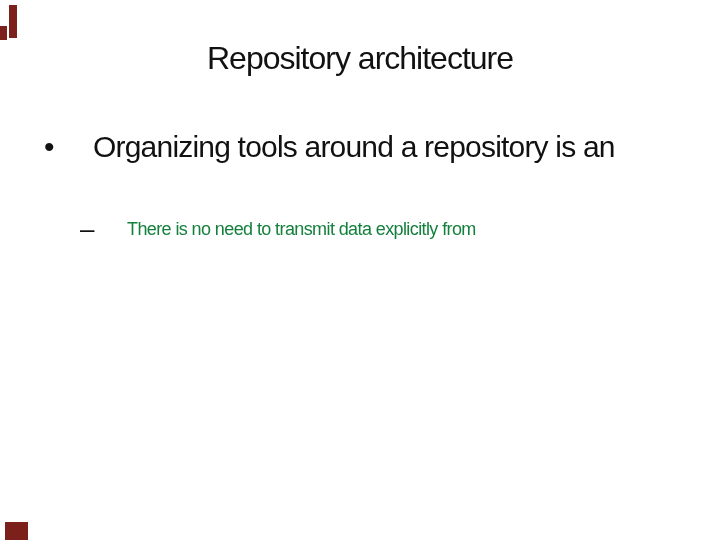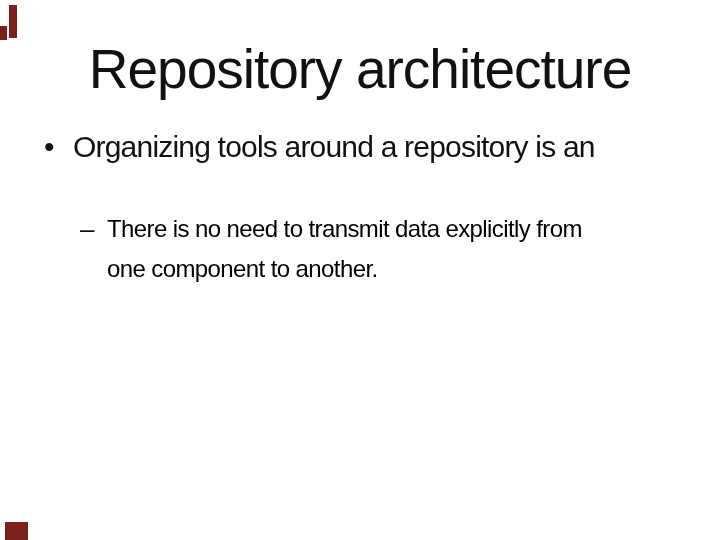--- a/index.html
+++ b/index.html
@@ -24,21 +24,21 @@
   .deco-bar    { left: 9px;  top: 5px;   width: 8px;  height: 33px; }
   .deco-square { left: 0px;  top: 26px;  width: 7px;  height: 14px; }
   .deco-bottom { left: 5px;  top: 522px; width: 23px; height: 18px; }
 
   .slide-title {
     position: absolute;
     top: 42px;
     left: 0;
     width: 720px;
     text-align: center;
-    font-size: 55px;
+    font-size: 32px;
     line-height: 1.0;
     letter-spacing: -1px;
     color: #111111;
     white-space: nowrap;
   }
 
   .bullet-block {
     position: absolute;
     left: 44px;
     top: 128px;
@@ -67,26 +67,26 @@
     display: flex;
     align-items: flex-start;
   }
   .subbullet-marker {
     flex: 0 0 27px;
     font-size: 26px;
     line-height: 40px;
     color: #111111;
   }
   .subbullet-text {
-    font-size: 24px;
+    font-size: 18px;
     line-height: 40px;
     letter-spacing: -0.6px;
-    color: #000000;
+    color: #15803d;
   }
-  .line { white-space: nowrap; }
+  .line { white-space: nowrap; margin-left: 20px; }
 </style>
 </head>
 <body>
 
 <div class="slide">
 
   <div class="deco deco-bar" style="background-color: rgb(123, 32, 27);"></div>
   <div class="deco deco-square" style="background-color: rgb(123, 32, 27);"></div>
   <div class="deco deco-bottom" style="background-color: rgb(123, 32, 27);"></div>
 
@@ -96,17 +96,16 @@
     <span class="bullet-marker">•</span>
     <div class="bullet-text">
       <div class="line">Organizing tools around a repository is an</div>
     </div>
   </div>
 
   <div class="subbullet-block">
     <span class="subbullet-marker">–</span>
     <div class="subbullet-text">
       <div class="line">There is no need to transmit data explicitly from</div>
-      <div class="line">one component to another.</div>
     </div>
   </div>
 
 </div>
 
 </body></html>

